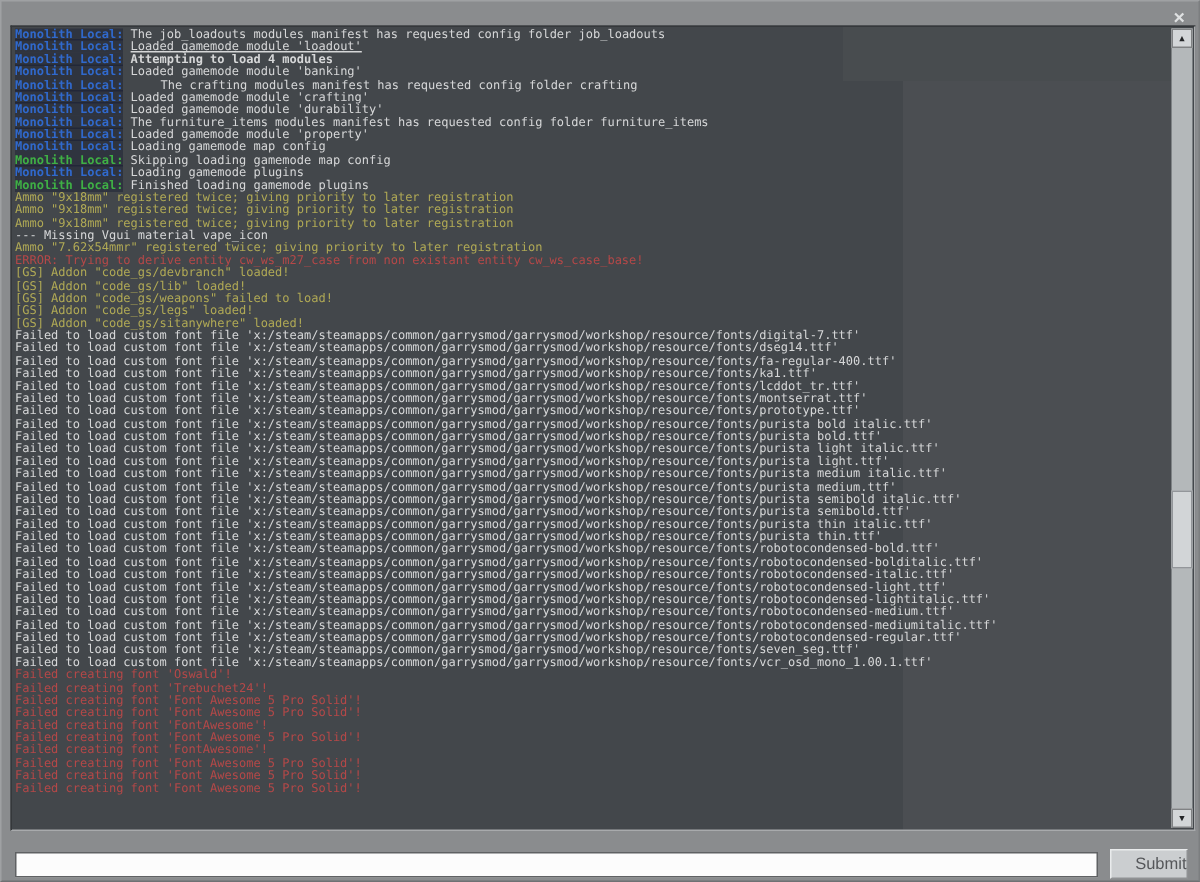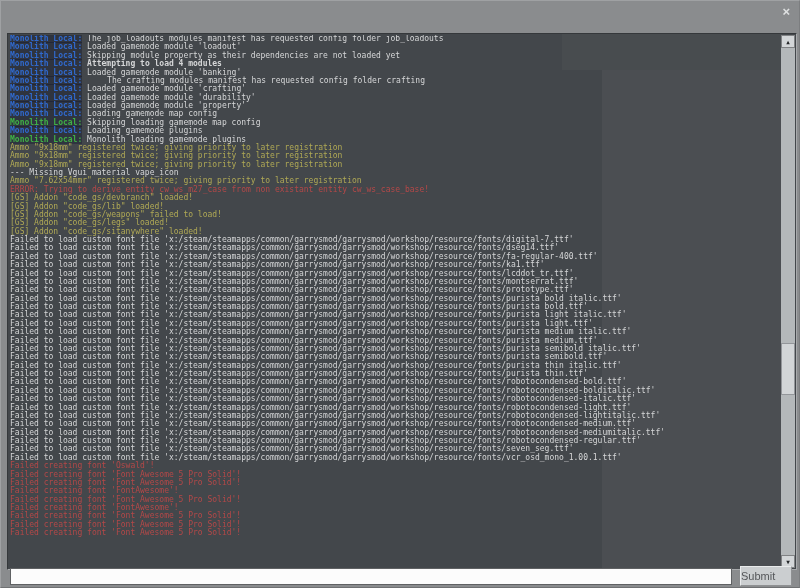--- a/index.html
+++ b/index.html
@@ -20,21 +20,21 @@
     position:absolute; left:24px; top:6px;
     font:bold 11px "Liberation Sans", sans-serif;
     color:#3a3c3e; letter-spacing:0.2px;margin-top:24px;
   }
   .close-icon {
     position:absolute; right:9px; top:3px;
     font:bold 13px "Liberation Sans", sans-serif;
     color:#dfe1e2; cursor:default;
   }
   .console-panel {
-    position:absolute; left:6px; top:32px; width:790px; height:537px;
+    position:absolute; left:6px; top:16px; width:790px; height:537px;
     background:#43474b; box-sizing:border-box; overflow:hidden;
     border-top:1px solid #35383b; border-left:1px solid #35383b;
     border-right:1px solid #a8aaac; border-bottom:1px solid #a8aaac;
   }
   .bg-band {
     position:absolute; pointer-events:none;
   }
   .band-main { left:594px; top:36px; width:180px; height:500px; background:rgba(255,255,255,0.045); }
   .band-top  { left:554px; top:0px;  width:220px; height:36px;  background:rgba(255,255,255,0.028); }
   .console-lines {
@@ -66,51 +66,51 @@
   .command-input {
     position:absolute; left:9px; top:567px; width:722px; height:17px;
     background:#fcfcfc; border:1px solid #5f6163; box-sizing:border-box;
     font:9px "DejaVu Sans Mono", monospace; color:#222; padding:0 3px; outline:none;
   }
   .submit-button {
     position:absolute; left:739px; top:565px; width:52px; height:20px;
     background:#cbced0; box-sizing:border-box;
     border:1px solid; border-color:#e9ebec #8f9193 #8f9193 #e9ebec;
     font:11px "Liberation Sans", sans-serif; color:#55575a;
-    text-align:left; line-height:18px;
+    text-align:right; line-height:18px;
   }
 </style>
 </head>
 <body>
 
 <div class="window-frame">
 
   <div class="title-bar">
     <span class="window-title">Console</span>
     <span class="close-icon">×</span>
   </div>
 
   <div class="console-panel">
     <div class="bg-band band-main"></div>
     <div class="bg-band band-top"></div>
 
     <div class="console-lines">
         <div class="line"><span class="prefix" style="color: rgb(48, 105, 205);">Monolith Local:</span> <span style="color: rgb(214, 215, 216);">The job_loadouts modules manifest has requested config folder job_loadouts</span></div>
-        <div class="line"><span class="prefix" style="color: rgb(48, 105, 205);">Monolith Local:</span> <span style="color: rgb(214, 215, 216);">Loaded gamemode module 'loadout'</span></div>
-        <div class="line"><span class="prefix" style="color: rgb(48, 105, 205);">Monolith Local:</span> <span style="color: rgb(214, 215, 216);">Skipping module property as their dependencies are not loaded yet</span></div>
+        <div class="line"><span class="prefix" style="color: rgb(48, 105, 205);">Monolith Local:</span> <span style="color: rgb(214, 215, 216); text-decoration: underline;">Loaded gamemode module 'loadout'</span></div>
         <div class="line"><span class="prefix" style="color: rgb(48, 105, 205);">Monolith Local:</span> <span style="color: rgb(214, 215, 216); font-weight: bold;">Attempting to load 4 modules</span></div>
         <div class="line"><span class="prefix" style="color: rgb(48, 105, 205);">Monolith Local:</span> <span style="color: rgb(214, 215, 216);">Loaded gamemode module 'banking'</span></div>
         <div class="line"><span class="prefix" style="color: rgb(48, 105, 205);">Monolith Local:</span> <span style="color: rgb(214, 215, 216); margin-left: 20px;">The crafting modules manifest has requested config folder crafting</span></div>
         <div class="line"><span class="prefix" style="color: rgb(48, 105, 205);">Monolith Local:</span> <span style="color: rgb(214, 215, 216);">Loaded gamemode module 'crafting'</span></div>
         <div class="line"><span class="prefix" style="color: rgb(48, 105, 205);">Monolith Local:</span> <span style="color: rgb(214, 215, 216);">Loaded gamemode module 'durability'</span></div>
+        <div class="line"><span class="prefix" style="color: rgb(48, 105, 205);">Monolith Local:</span> <span style="color: rgb(214, 215, 216);">The furniture_items modules manifest has requested config folder furniture_items</span></div>
         <div class="line"><span class="prefix" style="color: rgb(48, 105, 205);">Monolith Local:</span> <span style="color: rgb(214, 215, 216);">Loaded gamemode module 'property'</span></div>
         <div class="line"><span class="prefix" style="color: rgb(48, 105, 205);">Monolith Local:</span> <span style="color: rgb(214, 215, 216);">Loading gamemode map config</span></div>
         <div class="line"><span class="prefix" style="color: rgb(63, 176, 69);">Monolith Local:</span> <span style="color: rgb(214, 215, 216);">Skipping loading gamemode map config</span></div>
         <div class="line"><span class="prefix" style="color: rgb(48, 105, 205);">Monolith Local:</span> <span style="color: rgb(214, 215, 216);">Loading gamemode plugins</span></div>
-        <div class="line"><span class="prefix" style="color: rgb(63, 176, 69);">Monolith Local:</span> <span style="color: rgb(214, 215, 216);">Monolith loading gamemode plugins</span></div>
+        <div class="line"><span class="prefix" style="color: rgb(63, 176, 69);">Monolith Local:</span> <span style="color: rgb(214, 215, 216);">Finished loading gamemode plugins</span></div>
         <div class="line"><span style="color: rgb(176, 169, 85);">Ammo "9x18mm" registered twice; giving priority to later registration</span></div>
         <div class="line"><span style="color: rgb(176, 169, 85);">Ammo "9x18mm" registered twice; giving priority to later registration</span></div>
         <div class="line"><span style="color: rgb(176, 169, 85);">Ammo "9x18mm" registered twice; giving priority to later registration</span></div>
         <div class="line"><span style="color: rgb(214, 215, 216);">--- Missing Vgui material vape_icon</span></div>
         <div class="line"><span style="color: rgb(176, 169, 85);">Ammo "7.62x54mmr" registered twice; giving priority to later registration</span></div>
         <div class="line"><span style="color: rgb(181, 72, 72);">ERROR: Trying to derive entity cw_ws_m27_case from non existant entity cw_ws_case_base!</span></div>
         <div class="line"><span style="color: rgb(176, 169, 85);">[GS] Addon "code_gs/devbranch" loaded!</span></div>
         <div class="line"><span style="color: rgb(176, 169, 85);">[GS] Addon "code_gs/lib" loaded!</span></div>
         <div class="line"><span style="color: rgb(176, 169, 85);">[GS] Addon "code_gs/weapons" failed to load!</span></div>
         <div class="line"><span style="color: rgb(176, 169, 85);">[GS] Addon "code_gs/legs" loaded!</span></div>
@@ -136,20 +136,21 @@
         <div class="line"><span style="color: rgb(214, 215, 216);">Failed to load custom font file 'x:/steam/steamapps/common/garrysmod/garrysmod/workshop/resource/fonts/robotocondensed-bolditalic.ttf'</span></div>
         <div class="line"><span style="color: rgb(214, 215, 216);">Failed to load custom font file 'x:/steam/steamapps/common/garrysmod/garrysmod/workshop/resource/fonts/robotocondensed-italic.ttf'</span></div>
         <div class="line"><span style="color: rgb(214, 215, 216);">Failed to load custom font file 'x:/steam/steamapps/common/garrysmod/garrysmod/workshop/resource/fonts/robotocondensed-light.ttf'</span></div>
         <div class="line"><span style="color: rgb(214, 215, 216);">Failed to load custom font file 'x:/steam/steamapps/common/garrysmod/garrysmod/workshop/resource/fonts/robotocondensed-lightitalic.ttf'</span></div>
         <div class="line"><span style="color: rgb(214, 215, 216);">Failed to load custom font file 'x:/steam/steamapps/common/garrysmod/garrysmod/workshop/resource/fonts/robotocondensed-medium.ttf'</span></div>
         <div class="line"><span style="color: rgb(214, 215, 216);">Failed to load custom font file 'x:/steam/steamapps/common/garrysmod/garrysmod/workshop/resource/fonts/robotocondensed-mediumitalic.ttf'</span></div>
         <div class="line"><span style="color: rgb(214, 215, 216);">Failed to load custom font file 'x:/steam/steamapps/common/garrysmod/garrysmod/workshop/resource/fonts/robotocondensed-regular.ttf'</span></div>
         <div class="line"><span style="color: rgb(214, 215, 216);">Failed to load custom font file 'x:/steam/steamapps/common/garrysmod/garrysmod/workshop/resource/fonts/seven_seg.ttf'</span></div>
         <div class="line"><span style="color: rgb(214, 215, 216);">Failed to load custom font file 'x:/steam/steamapps/common/garrysmod/garrysmod/workshop/resource/fonts/vcr_osd_mono_1.00.1.ttf'</span></div>
         <div class="line"><span style="color: rgb(181, 72, 72);">Failed creating font 'Oswald'!</span></div>
+        <div class="line"><span style="color: rgb(181, 72, 72);">Failed creating font 'Trebuchet24'!</span></div>
         <div class="line"><span style="color: rgb(181, 72, 72);">Failed creating font 'Font Awesome 5 Pro Solid'!</span></div>
         <div class="line"><span style="color: rgb(181, 72, 72);">Failed creating font 'Font Awesome 5 Pro Solid'!</span></div>
         <div class="line"><span style="color: rgb(181, 72, 72);">Failed creating font 'FontAwesome'!</span></div>
         <div class="line"><span style="color: rgb(181, 72, 72);">Failed creating font 'Font Awesome 5 Pro Solid'!</span></div>
         <div class="line"><span style="color: rgb(181, 72, 72);">Failed creating font 'FontAwesome'!</span></div>
         <div class="line"><span style="color: rgb(181, 72, 72);">Failed creating font 'Font Awesome 5 Pro Solid'!</span></div>
         <div class="line"><span style="color: rgb(181, 72, 72);">Failed creating font 'Font Awesome 5 Pro Solid'!</span></div>
         <div class="line"><span style="color: rgb(181, 72, 72);">Failed creating font 'Font Awesome 5 Pro Solid'!</span></div>
       </div>
 

